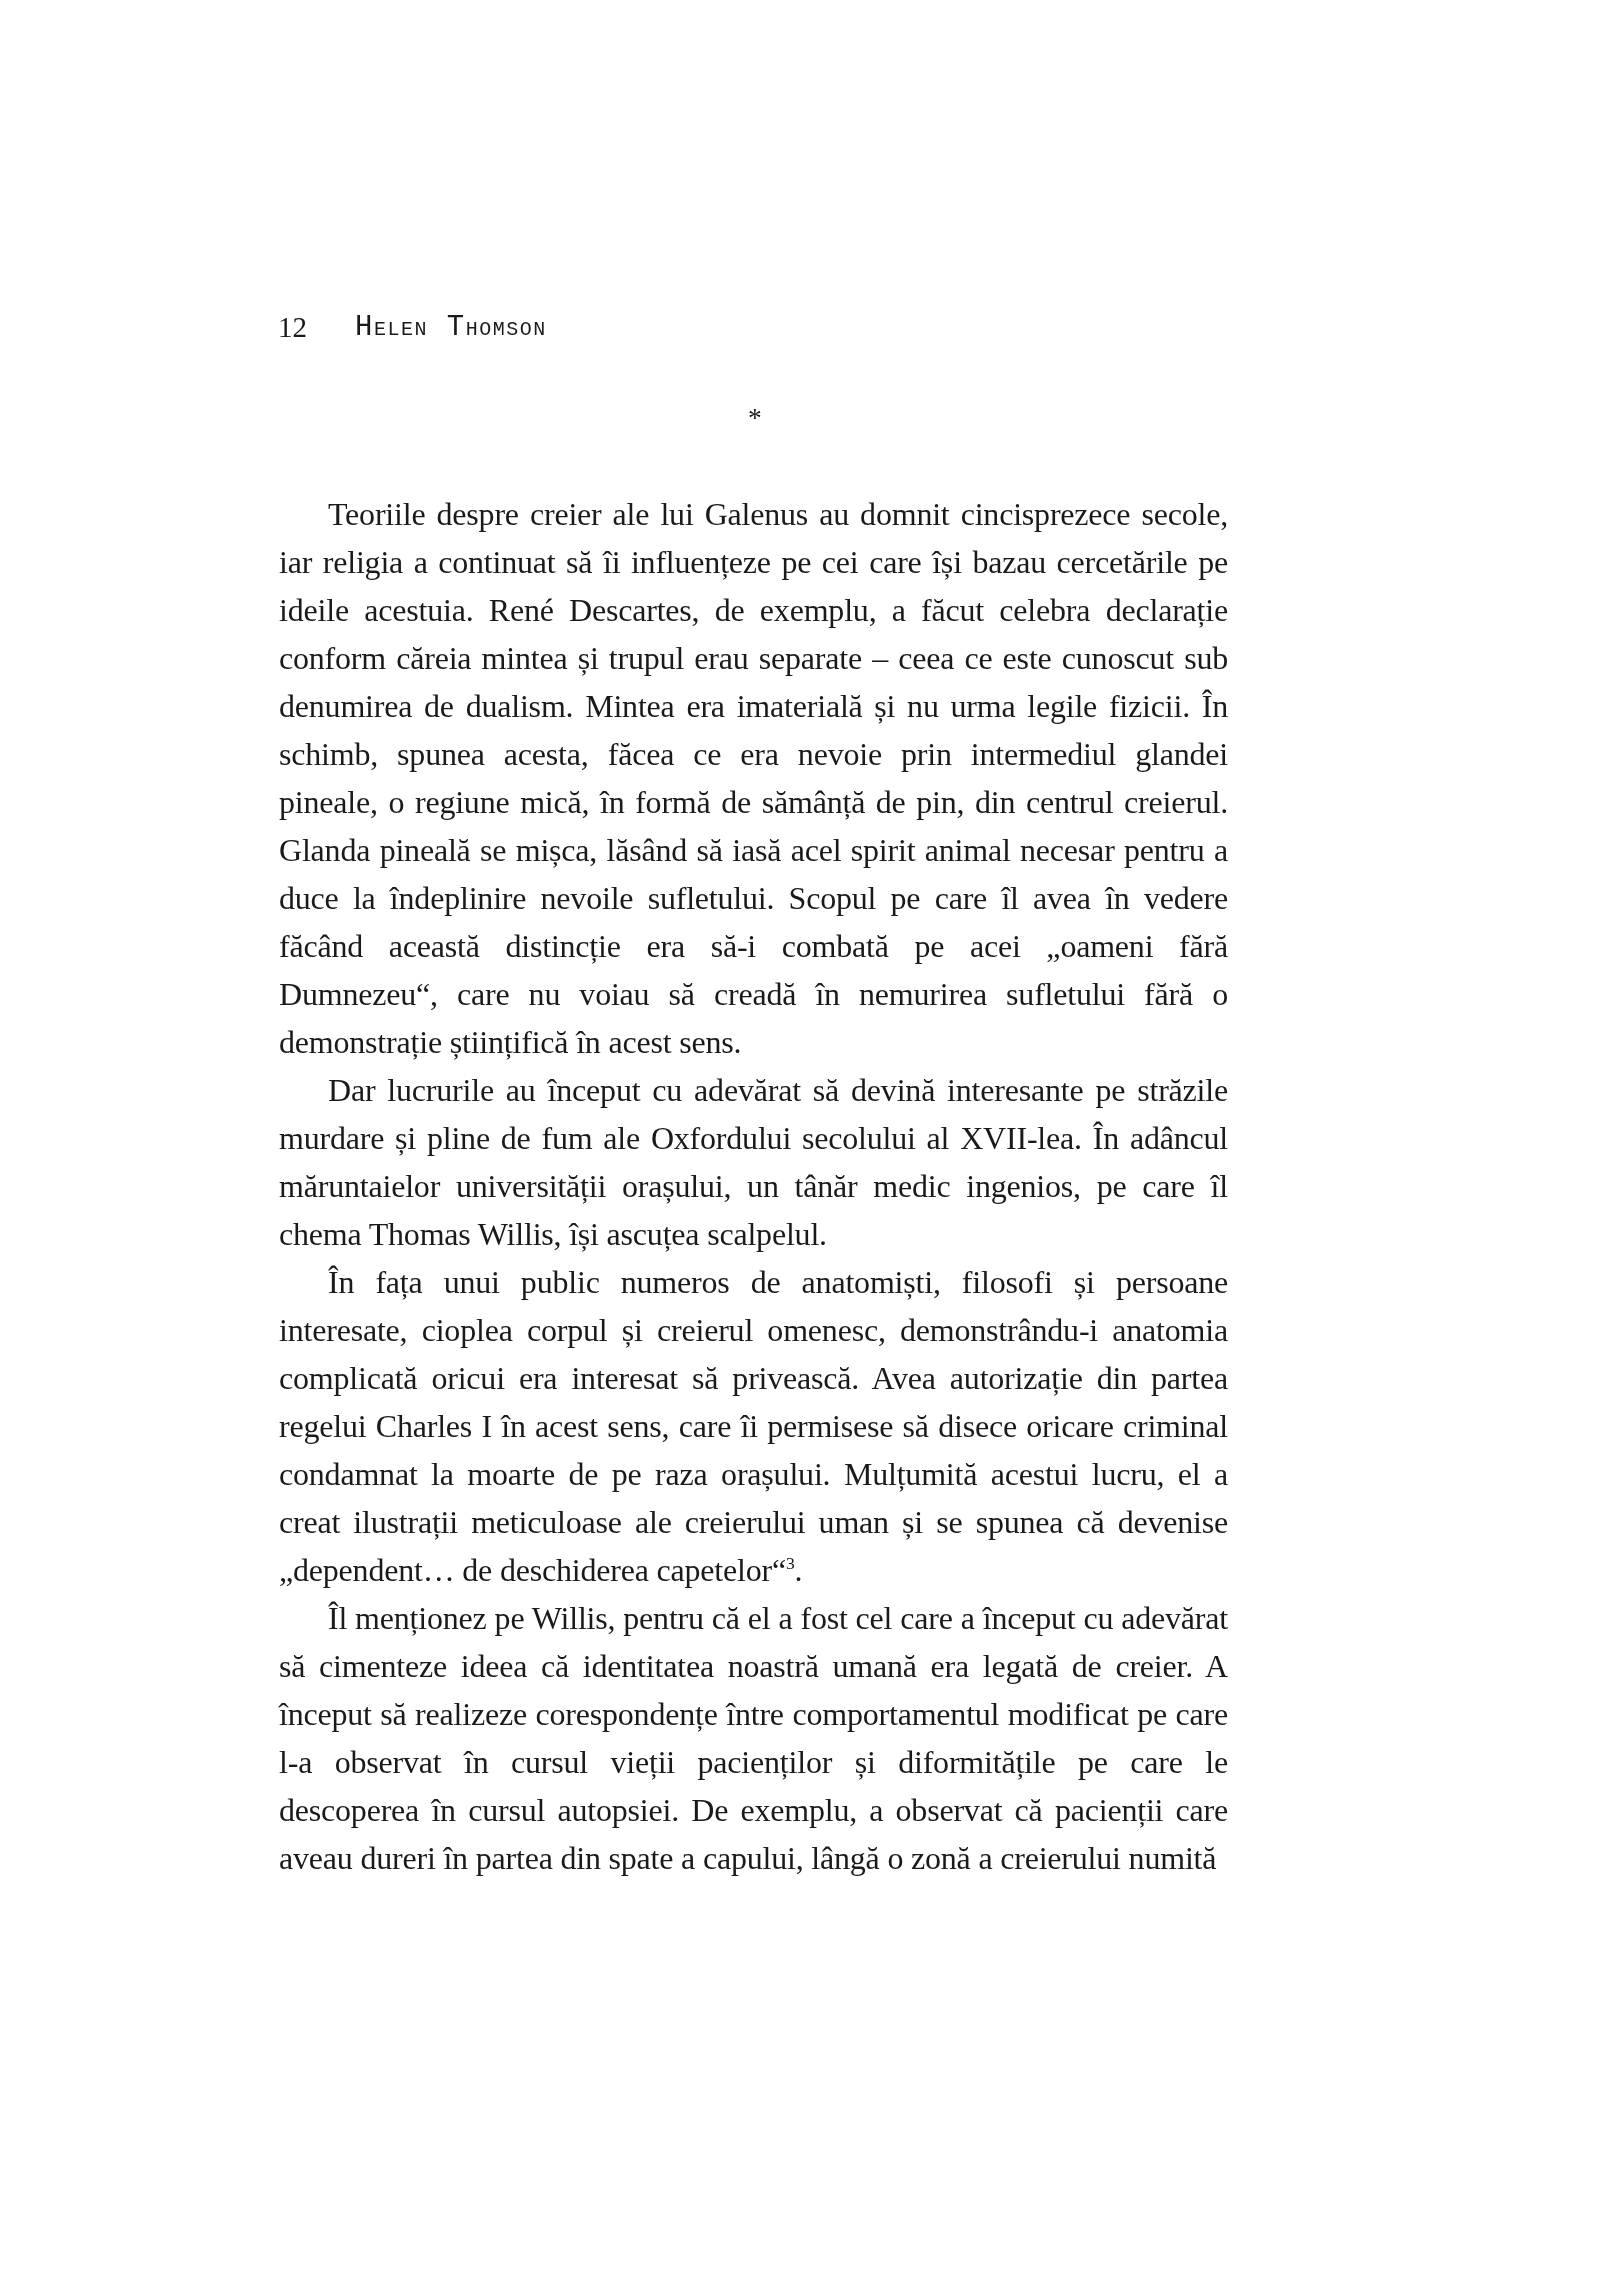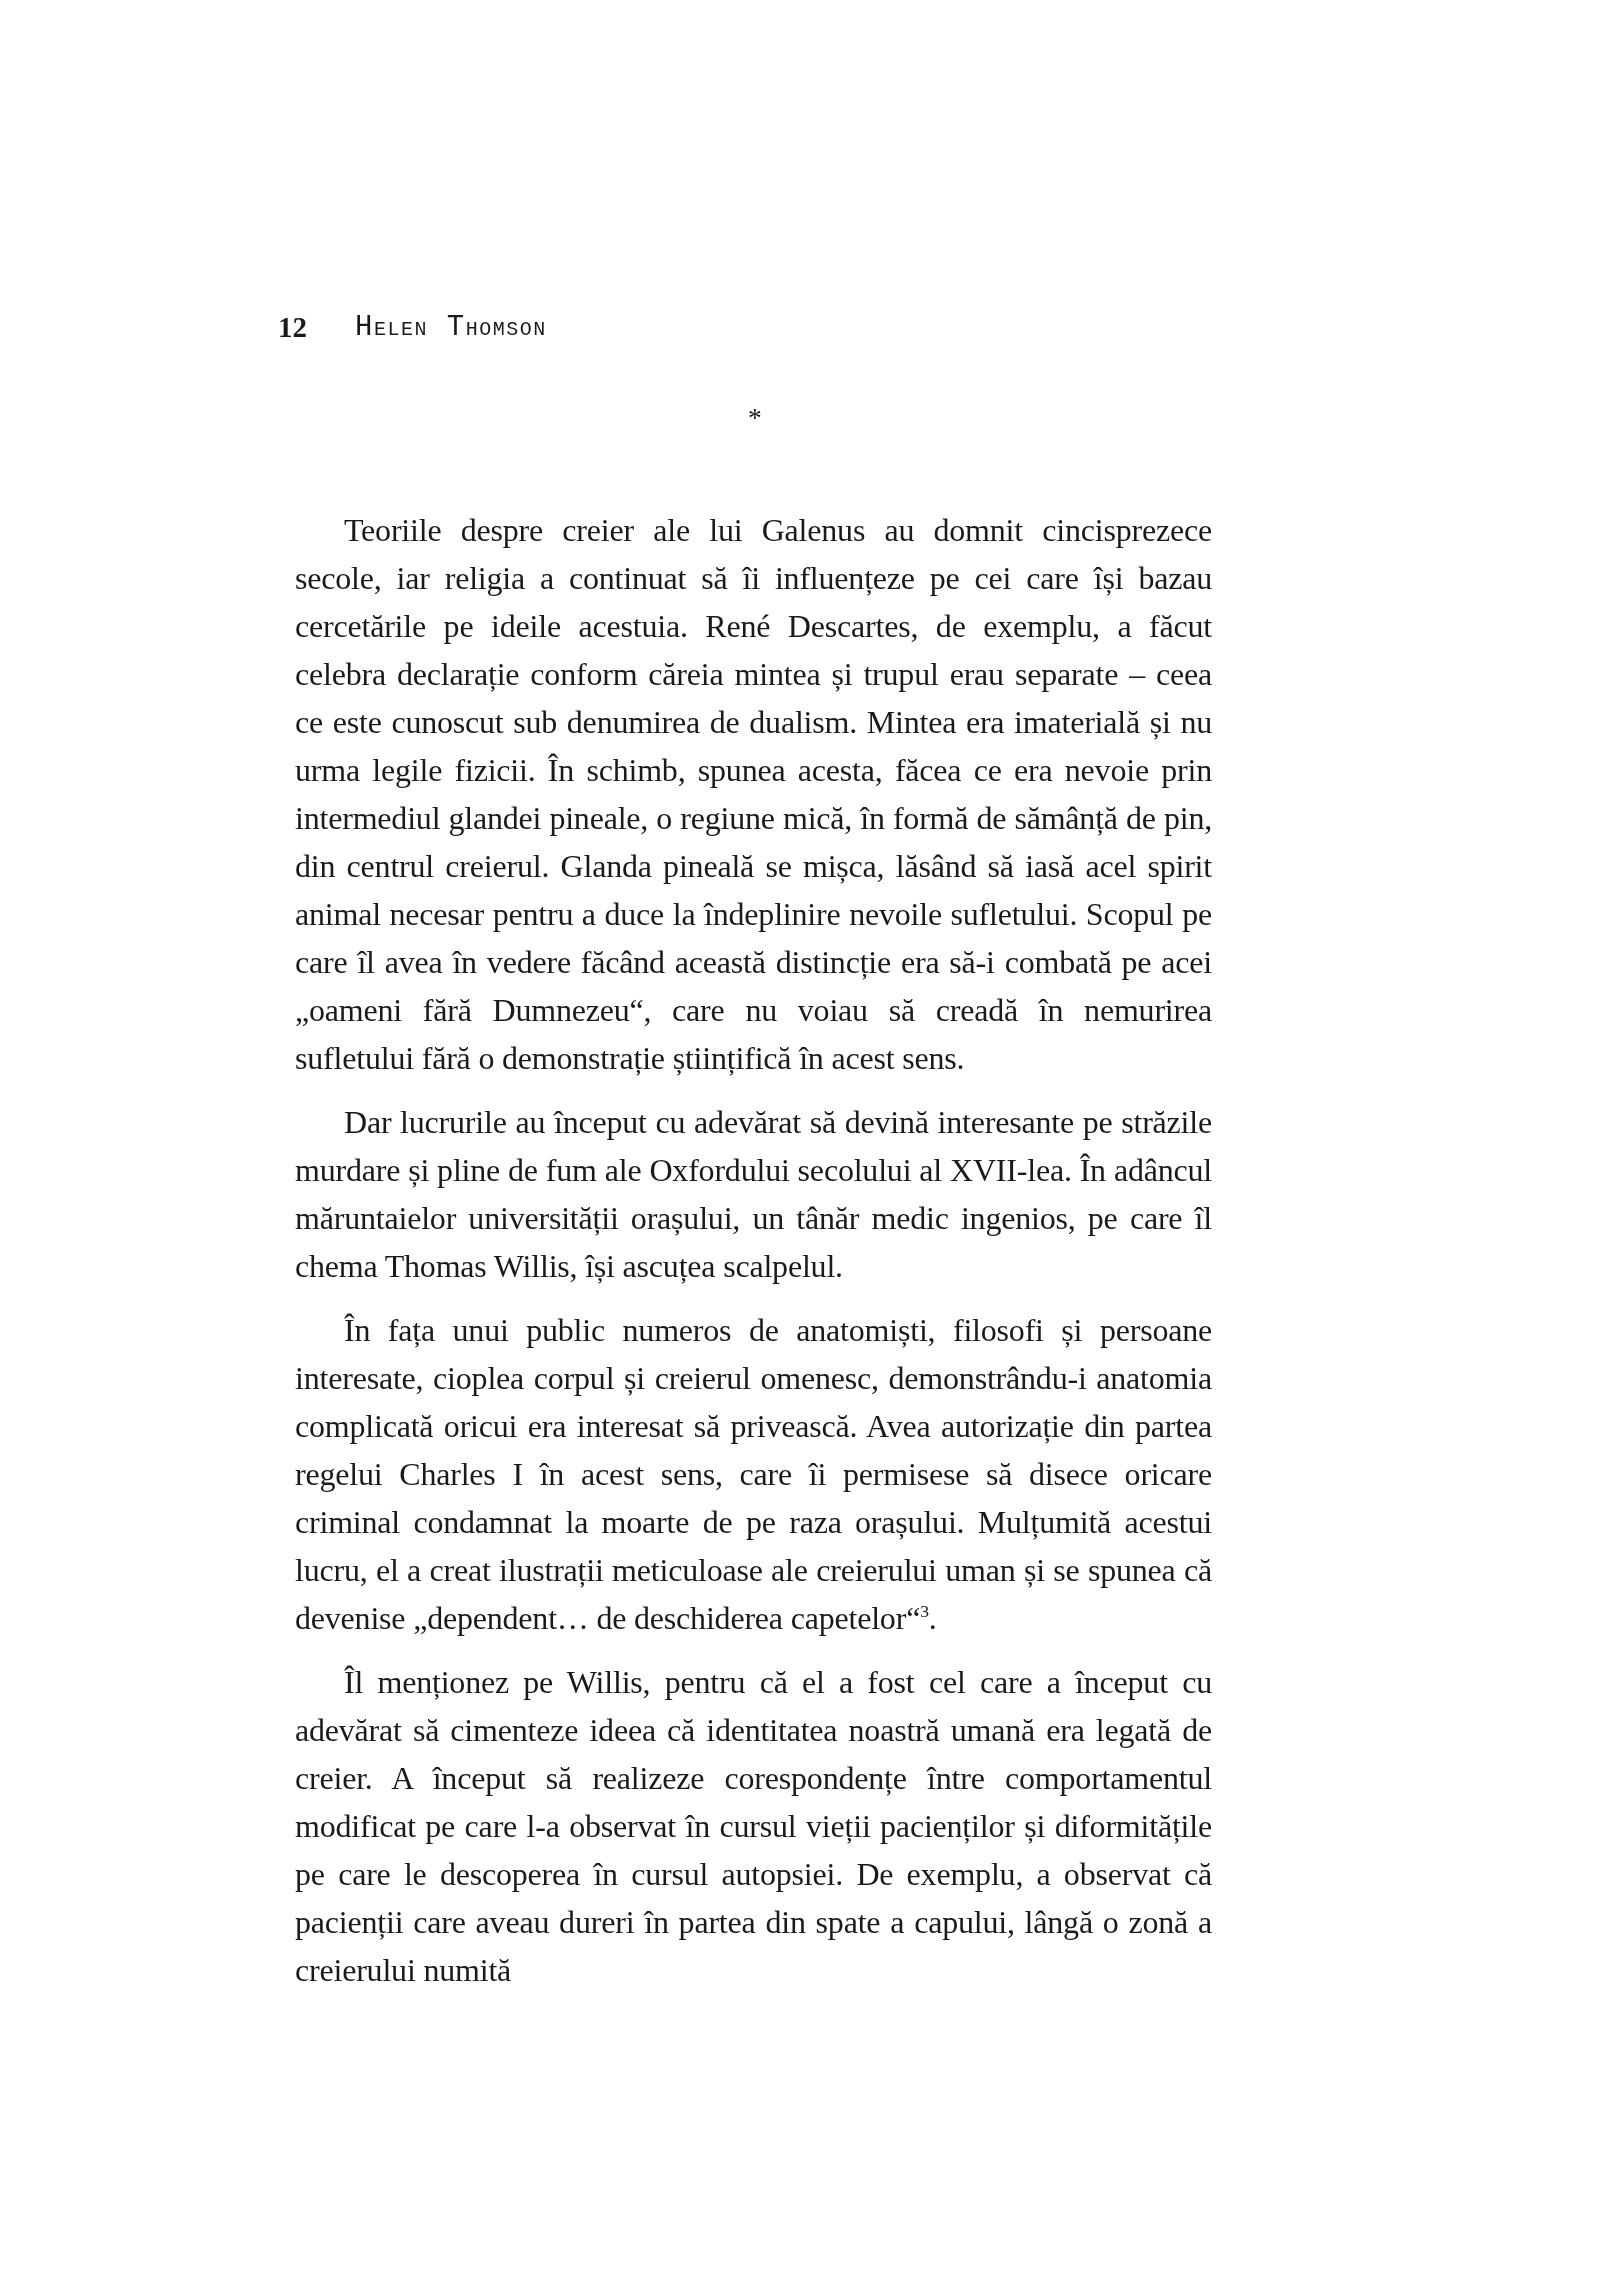--- a/index.html
+++ b/index.html
@@ -1,22 +1,22 @@
 <!DOCTYPE html>
 <html><head>
 <meta charset="utf-8">
 <style>
   html, body { margin:0; padding:0; background:#ffffff; }
   body { width:1621px; height:2293px; position:relative; overflow:hidden; color:#1a1a1a; }
   .header { position:absolute; left:278px; top:310px; height:39px; font-family:"Liberation Serif","DejaVu Serif",serif; }
-  .page-num { position:absolute; left:0; top:0; font-weight:bold; font-size:29px; line-height:35px; }
+  .page-num { position:absolute; left:0; top:0; font-weight:normal; font-size:29px; line-height:35px; }
   .running-head { position:absolute; left:77px; top:0; font-size:29px; line-height:35px; font-variant:small-caps; letter-spacing:1.5px; white-space:nowrap;font-family:Liberation Mono, monospace; }
   .asterisk { position:absolute; left:748px; top:404px; font-family:"Liberation Serif",serif; font-size:27.4px; line-height:29px; }
   .body-text { position:absolute; left:279px; top:490px; width:949px; font-family:"Liberation Serif","DejaVu Serif",serif; font-size:32px; line-height:48px; text-align:justify; letter-spacing:-0.2px; }
-  .body-text p { margin:16px; text-indent:49px; }
+  .body-text p { margin:0; text-indent:49px; }
   .body-text p:first-child { text-indent:49px; }
   sup { font-size:17.6px; line-height:0; vertical-align:super; }
 </style>
 </head>
 <body>
 
 <div class="header">
   <span class="page-num">12</span>
   <span class="running-head">Helen Thomson</span>
 </div>

